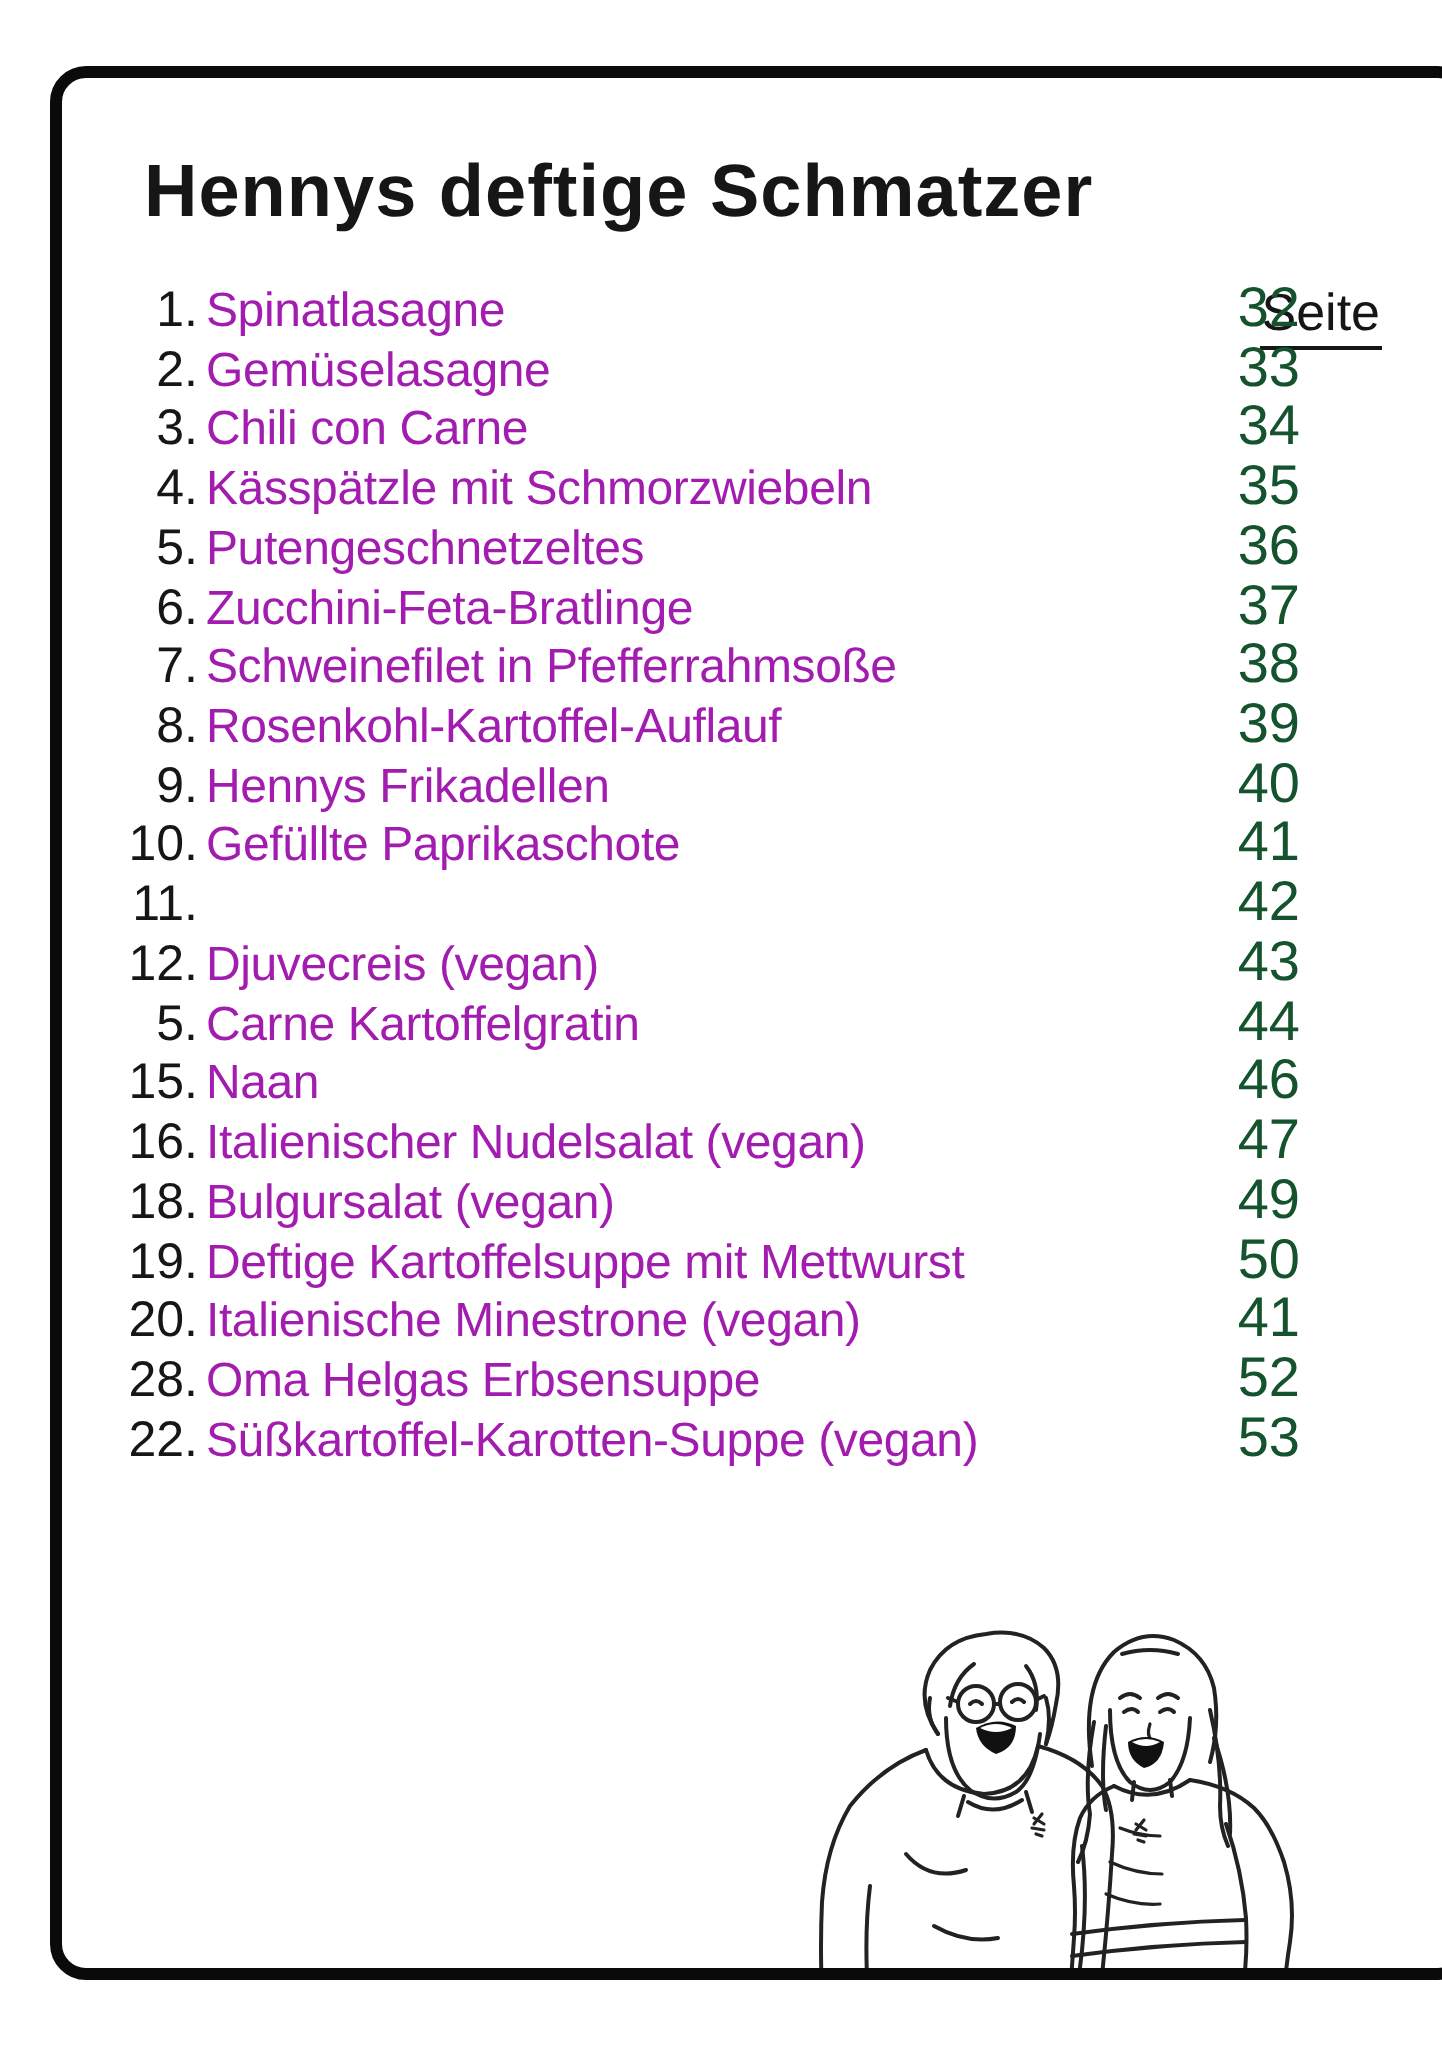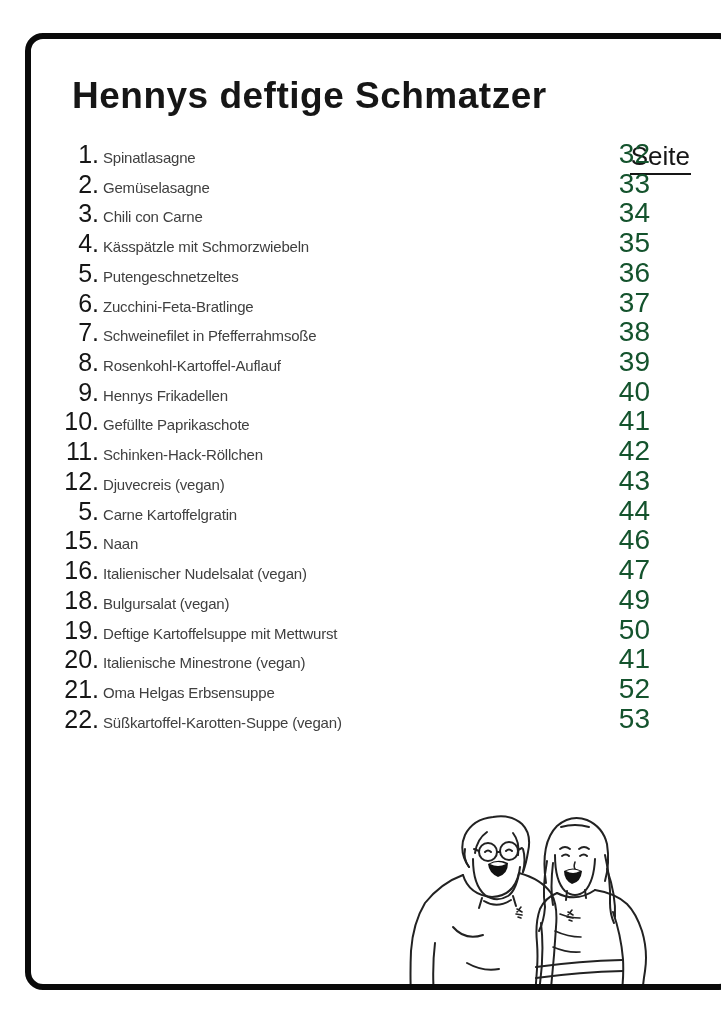--- a/index.html
+++ b/index.html
@@ -59,23 +59,23 @@
   }
   .num {
     width: 41px;
     flex: 0 0 41px;
     text-align: right;
     font-size: 25px;
     color: #161616;
   }
   .itm {
     margin-left: 4px;
-    font-size: 15px;
+    font-size: 24px;
     letter-spacing: -0.2px;
-    color: #404040;
+    color: #a21caf;
     text-align: right;
   }
   .pg {
     margin-left: auto;
     font-size: 28px;
     color: #14532d;
   }
   .figure {
     position: absolute;
     left: 374px;
@@ -150,21 +150,20 @@
   </div>
 
   <div class="row">
     <span class="num">10.</span>
     <span class="itm">Gefüllte Paprikaschote</span>
     <span class="pg">41</span>
   </div>
 
   <div class="row">
     <span class="num">11.</span>
-    <span class="itm">Schinken-Hack-Röllchen</span>
     <span class="pg">42</span>
   </div>
 
   <div class="row">
     <span class="num">12.</span>
     <span class="itm">Djuvecreis (vegan)</span>
     <span class="pg">43</span>
   </div>
 
   <div class="row">
@@ -199,21 +198,21 @@
     <span class="pg">50</span>
   </div>
 
   <div class="row">
     <span class="num">20.</span>
     <span class="itm">Italienische Minestrone (vegan)</span>
     <span class="pg">41</span>
   </div>
 
   <div class="row">
-    <span class="num">21.</span>
+    <span class="num">28.</span>
     <span class="itm">Oma Helgas Erbsensuppe</span>
     <span class="pg">52</span>
   </div>
 
   <div class="row">
     <span class="num">22.</span>
     <span class="itm"> Süßkartoffel-Karotten-Suppe (vegan)</span>
     <span class="pg">53</span>
   </div>
 </div>

